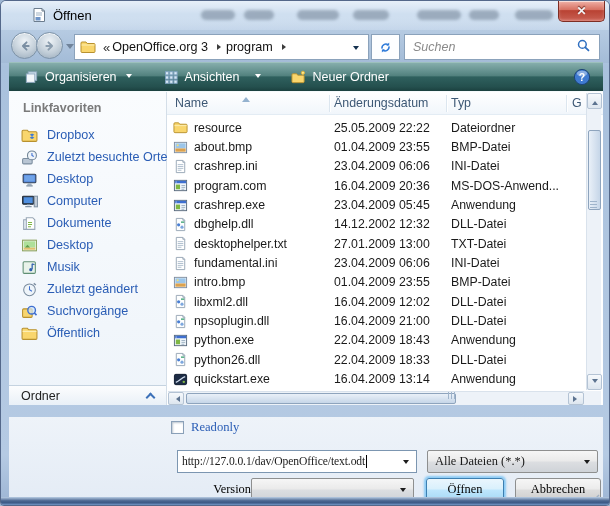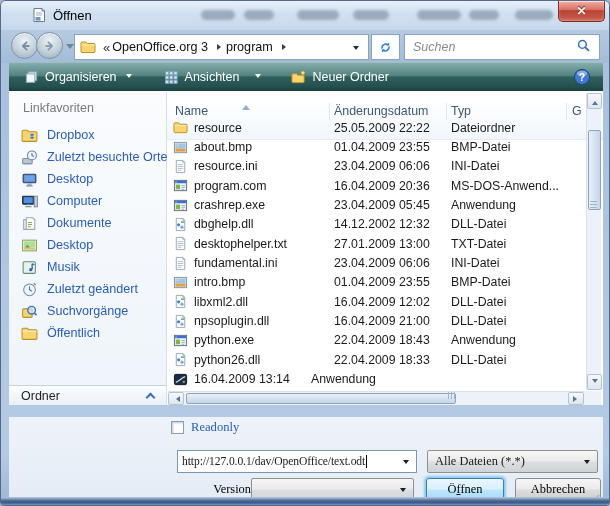--- a/index.html
+++ b/index.html
@@ -48,34 +48,34 @@
   .tb-btn{display:flex;align-items:center;height:100%;padding:0 9px;color:#fff;font-size:12.5px;gap:6px;}
   .tb-btn:first-child{margin-left:6px;}
   .tb-ic{width:15px;height:15px;display:inline-block;}
   .tb-dd{width:0;height:0;border:3.5px solid transparent;border-top:4.5px solid #fff;margin-left:3px;}
   .tb-help{margin-left:auto;margin-right:12px;width:18px;height:18px;}
   .tb-underline{position:absolute;left:8px;top:90px;width:594px;height:1px;background:#f6fafc;}
   
   .content{position:absolute;left:8px;top:91px;width:594px;height:313px;background:#fff;border-bottom:1px solid #93a5ba;}
   .sidebar{position:absolute;left:0;top:0;width:158px;height:313px;
        background:linear-gradient(#fafcfe,#eef4fa);border-right:1px solid #d4dee8;}
-  .sb-heading{position:absolute;left:14px;top:9px;color:#7a7a7a;font-size:12.5px;}
+  .sb-heading{position:absolute;left:14px;top:9px;color:#7a7a7a;font-size:12.5px;font-weight:bold;}
   .sb-items{position:absolute;left:0;top:32px;width:100%;}
   .sb-item{display:flex;align-items:center;height:22px;padding-left:12px;gap:9px;cursor:default;}
   .sb-ic{width:17px;height:17px;flex:0 0 auto;}
   .sb-ic svg{width:17px;height:17px;}
   .sb-label{color:var(--link,#2a5db5);font-size:12.6px;white-space:nowrap;}
   .ordner-bar{position:absolute;left:0;bottom:0;width:100%;height:20px;border-top:1px solid #c5d3e0;
        background:linear-gradient(#fcfdfe,#e9f0f7);display:flex;align-items:center;padding:0 12px;}
   .ordner-bar span.txt{font-size:12.5px;color:#222;}
   .chev-up{margin-left:auto;width:7px;height:7px;border:solid #3c71b8;border-width:2px 2px 0 0;
        transform:rotate(-45deg);margin-top:4px;}
   
   .list{position:absolute;left:158px;top:0;right:0;height:313px;background:#fff;}
-  .lheader{position:absolute;left:0;top:8px;right:0;height:40px;
+  .lheader{position:absolute;left:0;top:0;right:0;height:23px;
        background:linear-gradient(#ffffff,#f1f6fb);border-bottom:1px solid #e3ecf4;}
   .hcol{position:absolute;top:4px;font-size:12.4px;color:#3d5875;white-space:nowrap;}
   .hsep{position:absolute;top:3px;width:1px;height:17px;background:#dce6ef;box-shadow:1px 0 0 #fff;}
   .sortarrow{position:absolute;left:75px;top:1px;width:0;height:0;
        border:4px solid transparent;border-bottom:5px solid #94b2cf;}
   .rows{position:absolute;left:0;top:23px;right:17px;padding-top:3px;}
   .row{display:flex;align-items:center;height:19.35px;padding-left:6px;font-size:12.3px;}
   .f-ic{width:15px;height:15px;margin-right:6px;flex:0 0 auto;}
   .f-ic svg{width:15px;height:15px;}
   .f-name{width:140px;white-space:nowrap;overflow:hidden;}
@@ -394,21 +394,21 @@
           </div>
 
           <div class="row">
             <span class="f-ic"><svg viewBox="0 0 16 16">
                 <path d="M3.5 1.5h7l2 2v11h-9z" fill="#fff" stroke="#98a6b5"></path>
                 <path d="M10.5 1.5v2h2" fill="none" stroke="#98a6b5"></path>
                 <g stroke="#aebecd">
                   <path d="M5 6h6M5 8h6M5 10h6M5 12h4"></path>
                 </g>
               </svg></span>
-            <span class="f-name">resource.ini</span>
+            <span class="f-name">crashrep.ini</span>
             <span class="f-date">23.04.2009 06:06</span>
             <span class="f-type">INI-Datei</span>
           </div>
 
           <div class="row">
             <span class="f-ic"><svg viewBox="0 0 16 16">
                 <rect x="1.5" y="2.5" width="13" height="11" fill="#eff5fa" stroke="#5a6b7d"></rect>
                 <rect x="2" y="3" width="12" height="2.6" fill="#3e6fd0"></rect>
                 <circle cx="3.3" cy="4.3" r=".6" fill="#fff"></circle>
                 <rect x="3" y="7" width="4.5" height="5" fill="#7fb744"></rect>
@@ -534,20 +534,21 @@
             <span class="f-date">22.04.2009 18:33</span>
             <span class="f-type">DLL-Datei</span>
           </div>
 
           <div class="row">
             <span class="f-ic"><svg viewBox="0 0 16 16">
                 <rect x="1.5" y="2.5" width="13" height="11" rx="1.5" fill="#1d2c45" stroke="#0e1a2e"></rect>
                 <path d="M3 11c3.2-1 6.3-5 10-6" stroke="#cdd9ea" stroke-width="1.4" fill="none"></path>
                 <circle cx="11.5" cy="10.5" r="1.3" fill="#7fb744"></circle>
               </svg></span>
+            <span class="f-name">quickstart.exe</span>
             <span class="f-date">16.04.2009 13:14</span>
             <span class="f-type">Anwendung</span>
           </div>
         </div>
 
       <div class="vscroll">
         <div class="sbtn up">
             <span class="tri-up"></span>
           </div>
         <div class="vthumb">

